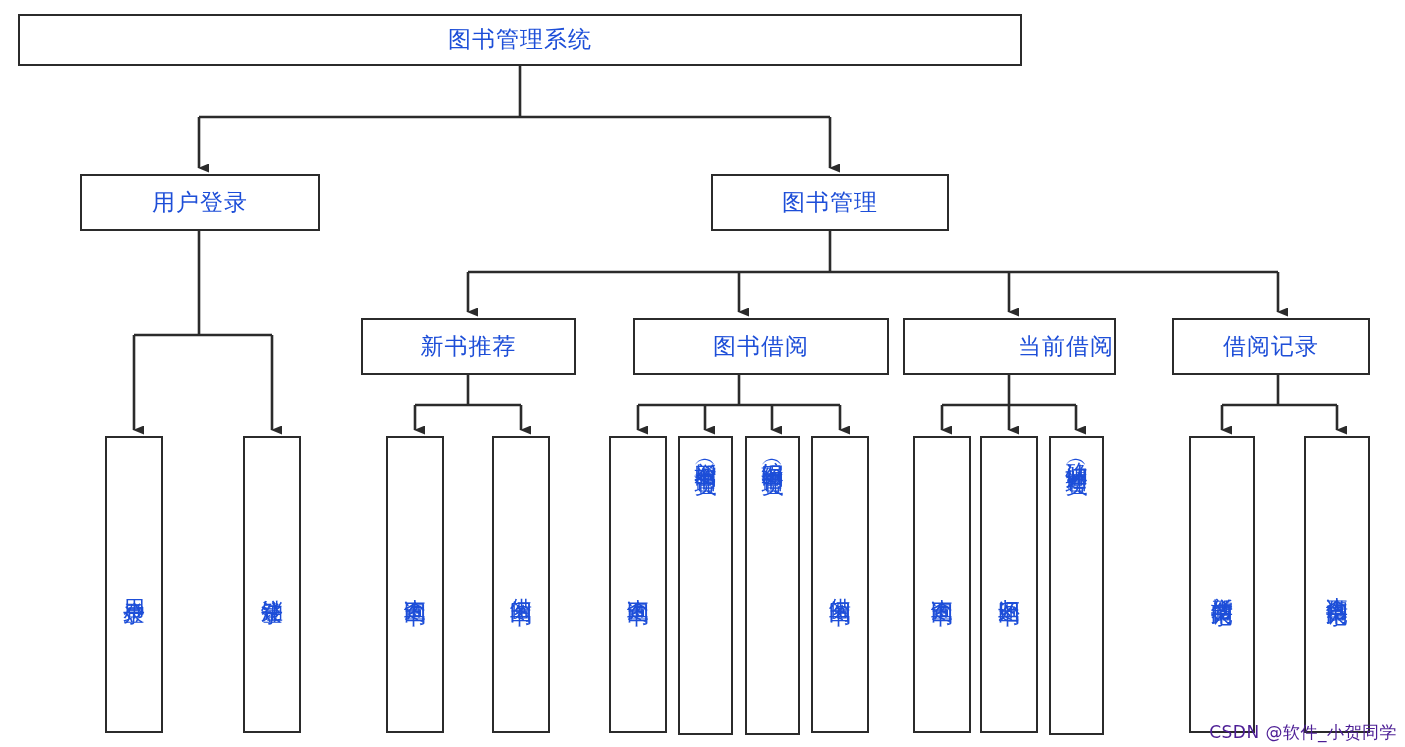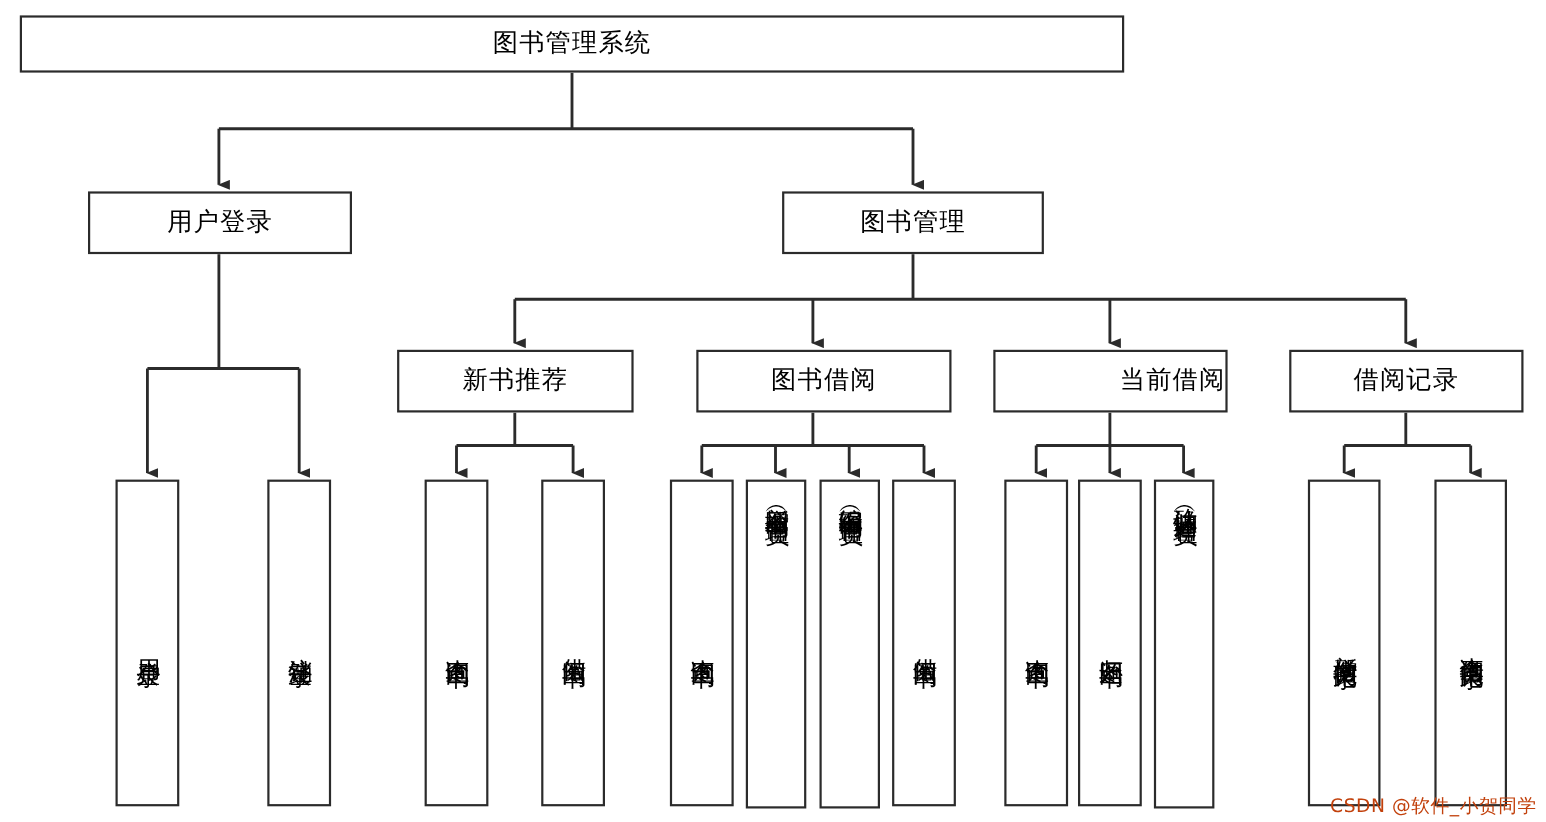--- a/index.html
+++ b/index.html
@@ -27,21 +27,21 @@
     pointer-events: none;
   }
   .node {
     position: absolute;
     box-sizing: border-box;
     background: #ffffff;
     border: 2px solid #2b2b2b;
     display: flex;
     align-items: center;
     justify-content: center;
-    color: #000000;
+    color: #1d4ed8;
   }
   .node.horizontal {
     font-size: 23px;
     letter-spacing: 1px;
     line-height: 1.1;
   }
   .node.vertical {
     writing-mode: vertical-rl;
     text-orientation: upright;
     font-size: 22px;
@@ -54,21 +54,21 @@
   }
   .node-label {
     display: block;
     white-space: nowrap;
   }
   #watermark {
     position: absolute;
     right: 8px;
     bottom: 3px;
     font-size: 17px;
-    color: #c2410c;
+    color: #4c1d95;
     letter-spacing: 0.5px;
     white-space: nowrap;
     font-family: "DejaVu Sans", "Liberation Sans", sans-serif;
   }
 </style>
 </head>
 <body>
 
 <div id="diagram-root">
 
@@ -129,27 +129,27 @@
   <div class="node horizontal" style="left:80px; top:174px; width:240px; height:57px;">
     <span class="node-label">用户登录</span>
   </div>
   <div class="node horizontal" style="left:361px; top:318px; width:215px; height:57px;">
     <span class="node-label">新书推荐</span>
   </div>
 
   <div class="node horizontal" style="left:711px; top:174px; width:238px; height:57px;">
     <span class="node-label">图书管理</span>
   </div>
-  <div class="node horizontal" style="left:633px; top:318px; width:232px; height:57px;">
+  <div class="node horizontal" style="left:633px; top:318px; width:256px; height:57px;">
     <span class="node-label">图书借阅</span>
   </div>
   <div class="node horizontal" style="left:903px; top:318px; width:213px; height:57px;justify-content:flex-end;">
     <span class="node-label">当前借阅</span>
   </div>
-  <div class="node horizontal" style="left:1172px; top:318px; width:213px; height:57px;">
+  <div class="node horizontal" style="left:1172px; top:318px; width:198px; height:57px;">
     <span class="node-label">借阅记录</span>
   </div>
 
   <div class="node vertical" style="left:105px; top:436px; width:58px; height:297px;">
     <span class="node-label">用户登录</span>
   </div>
   <div class="node vertical" style="left:243px; top:436px; width:58px; height:297px;">
     <span class="node-label">注销登录</span>
   </div>
 

